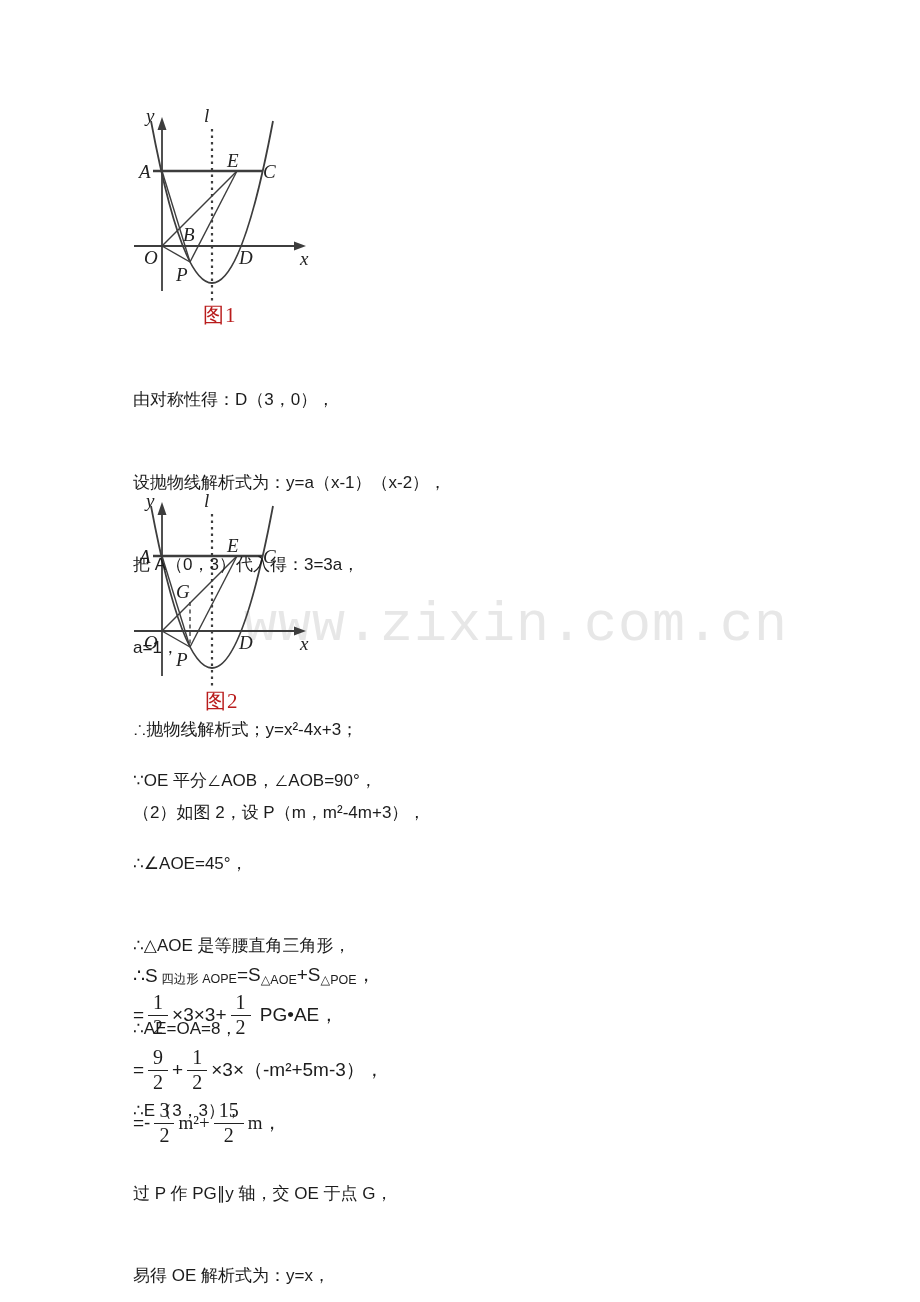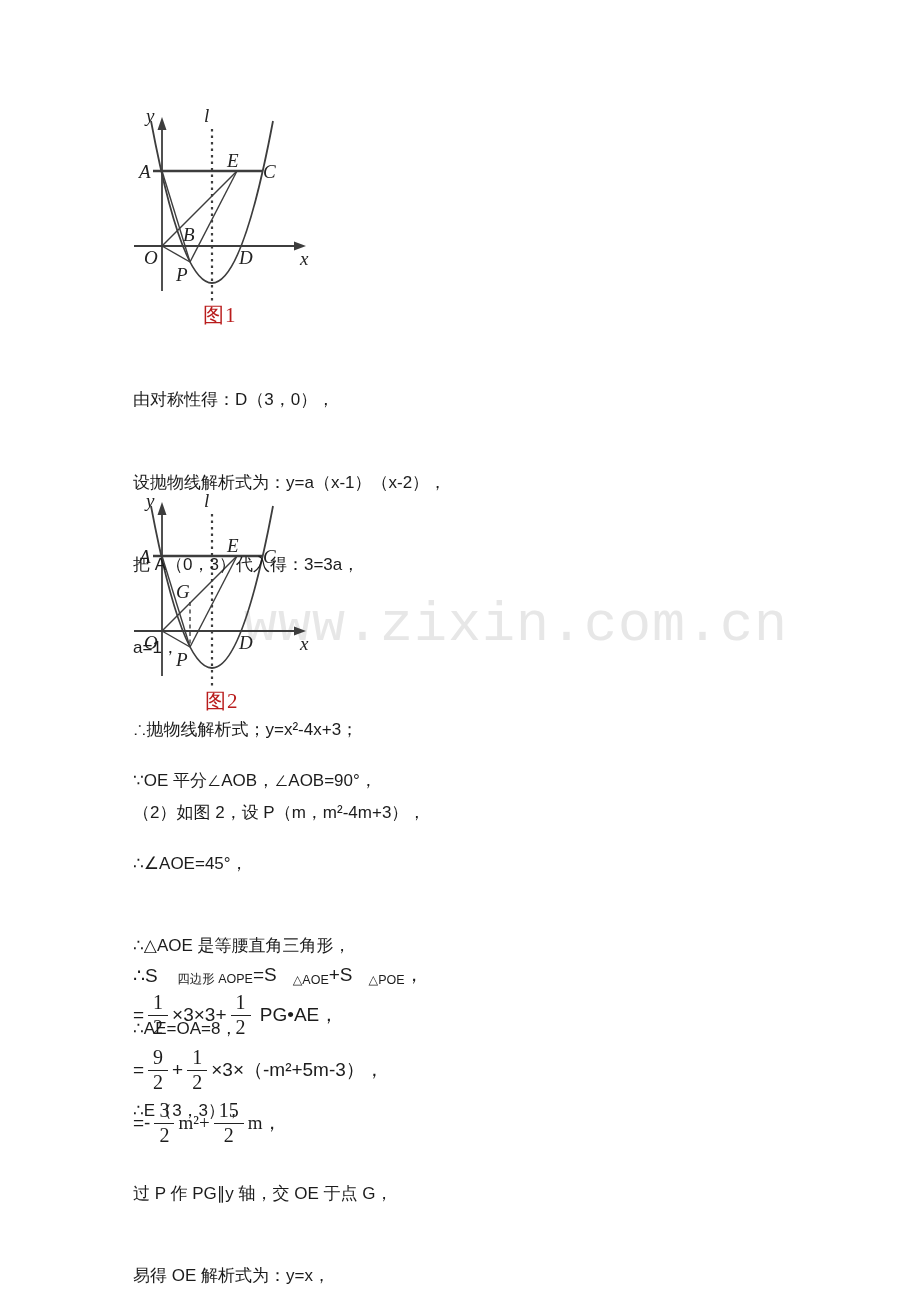--- a/index.html
+++ b/index.html
@@ -12,21 +12,21 @@
   
   svg.fig{position:absolute;z-index:1;overflow:visible;}
   svg.fig line, svg.fig path{stroke:#3d3d3d;fill:none;}
   .lbl{font-family:"Liberation Serif",serif;font-style:italic;font-size:19px;fill:#222;}
   .figcap{z-index:1;font-family:"Liberation Serif",serif;font-size:21px;color:#b91c1c;letter-spacing:1px;}
   
   .sol{z-index:2;left:133px;font-size:17px;line-height:27.5px;white-space:pre;}
   .sol div{height:27.5px;}
   
   #area-line{z-index:2;left:133px;top:961px;font-size:19px;height:28px;display:flex;align-items:center;white-space:pre;}
-  #area-line .sub{font-size:12.5px;position:relative;top:4px;white-space:pre;margin-left:16px;}
+  #area-line .sub{font-size:12.5px;position:relative;top:4px;white-space:pre;}
   
   .frac-line{z-index:2;left:133px;height:52px;display:flex;align-items:center;font-size:19px;white-space:pre;}
   .frac{display:inline-flex;flex-direction:column;align-items:center;
         font-family:"Liberation Serif",serif;font-size:20px;line-height:1.08;margin:0 4px;}
   .frac .num{border-bottom:1.4px solid #222;padding:0 5px 1px 5px;}
   .frac .den{padding-top:1px;}
   .ital{font-family:"Liberation Serif",serif;}
   #frac1{top:989px;}
   #frac2{top:1044px;}
   #frac3{top:1097px;}

